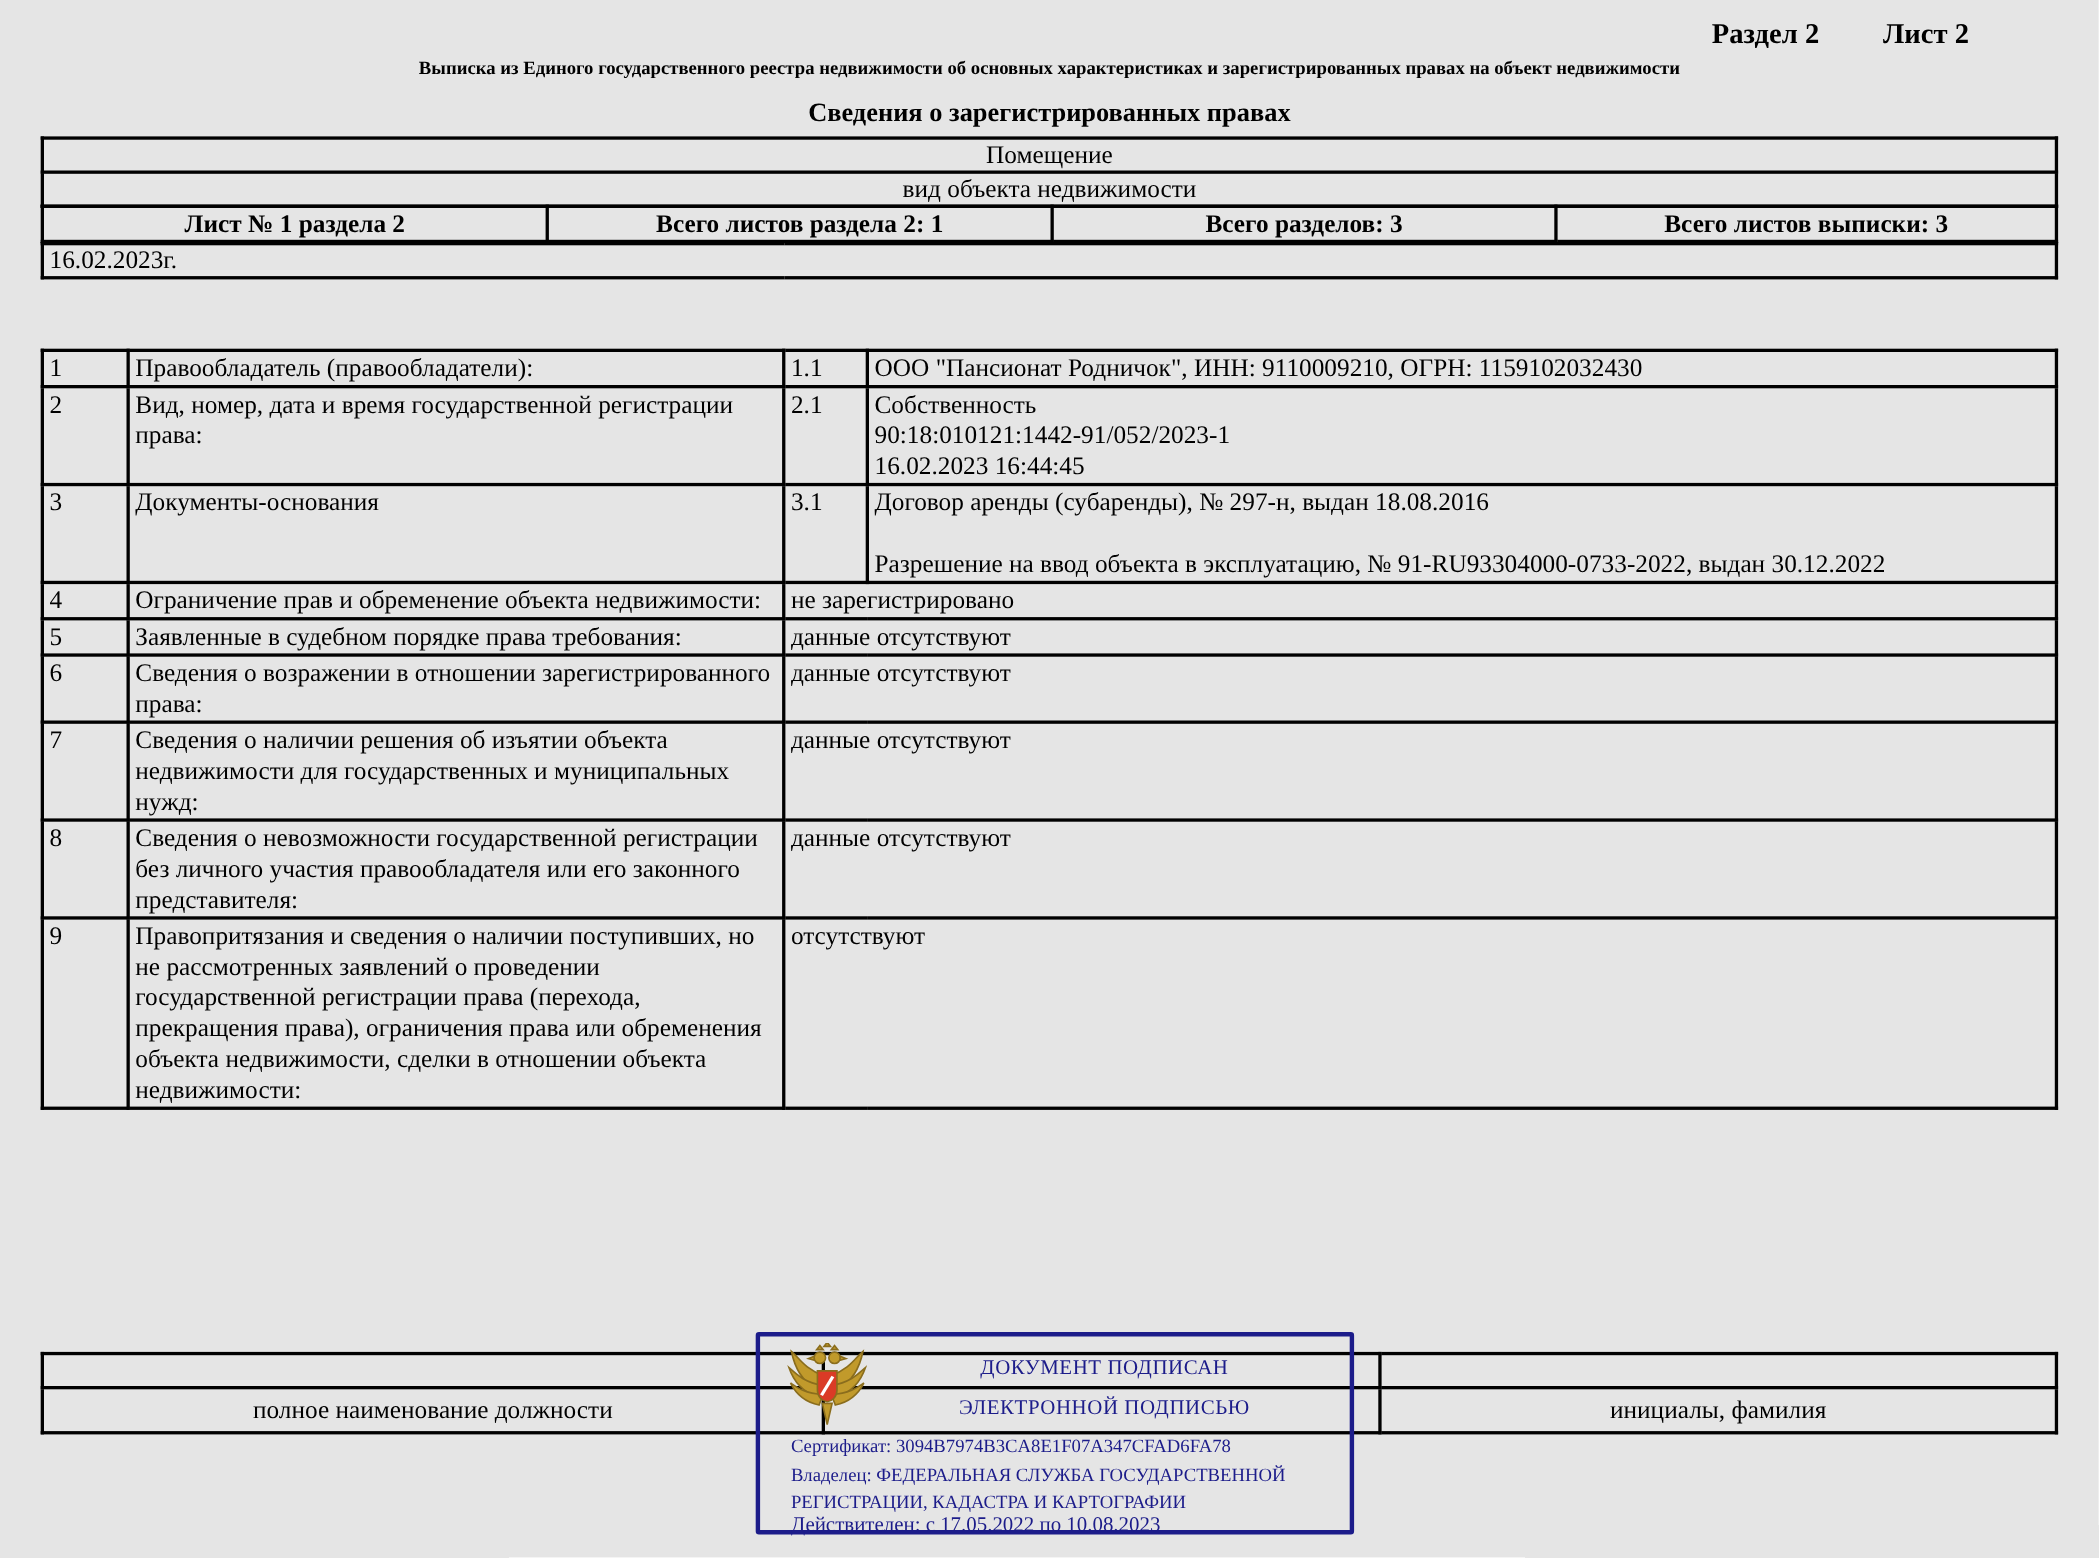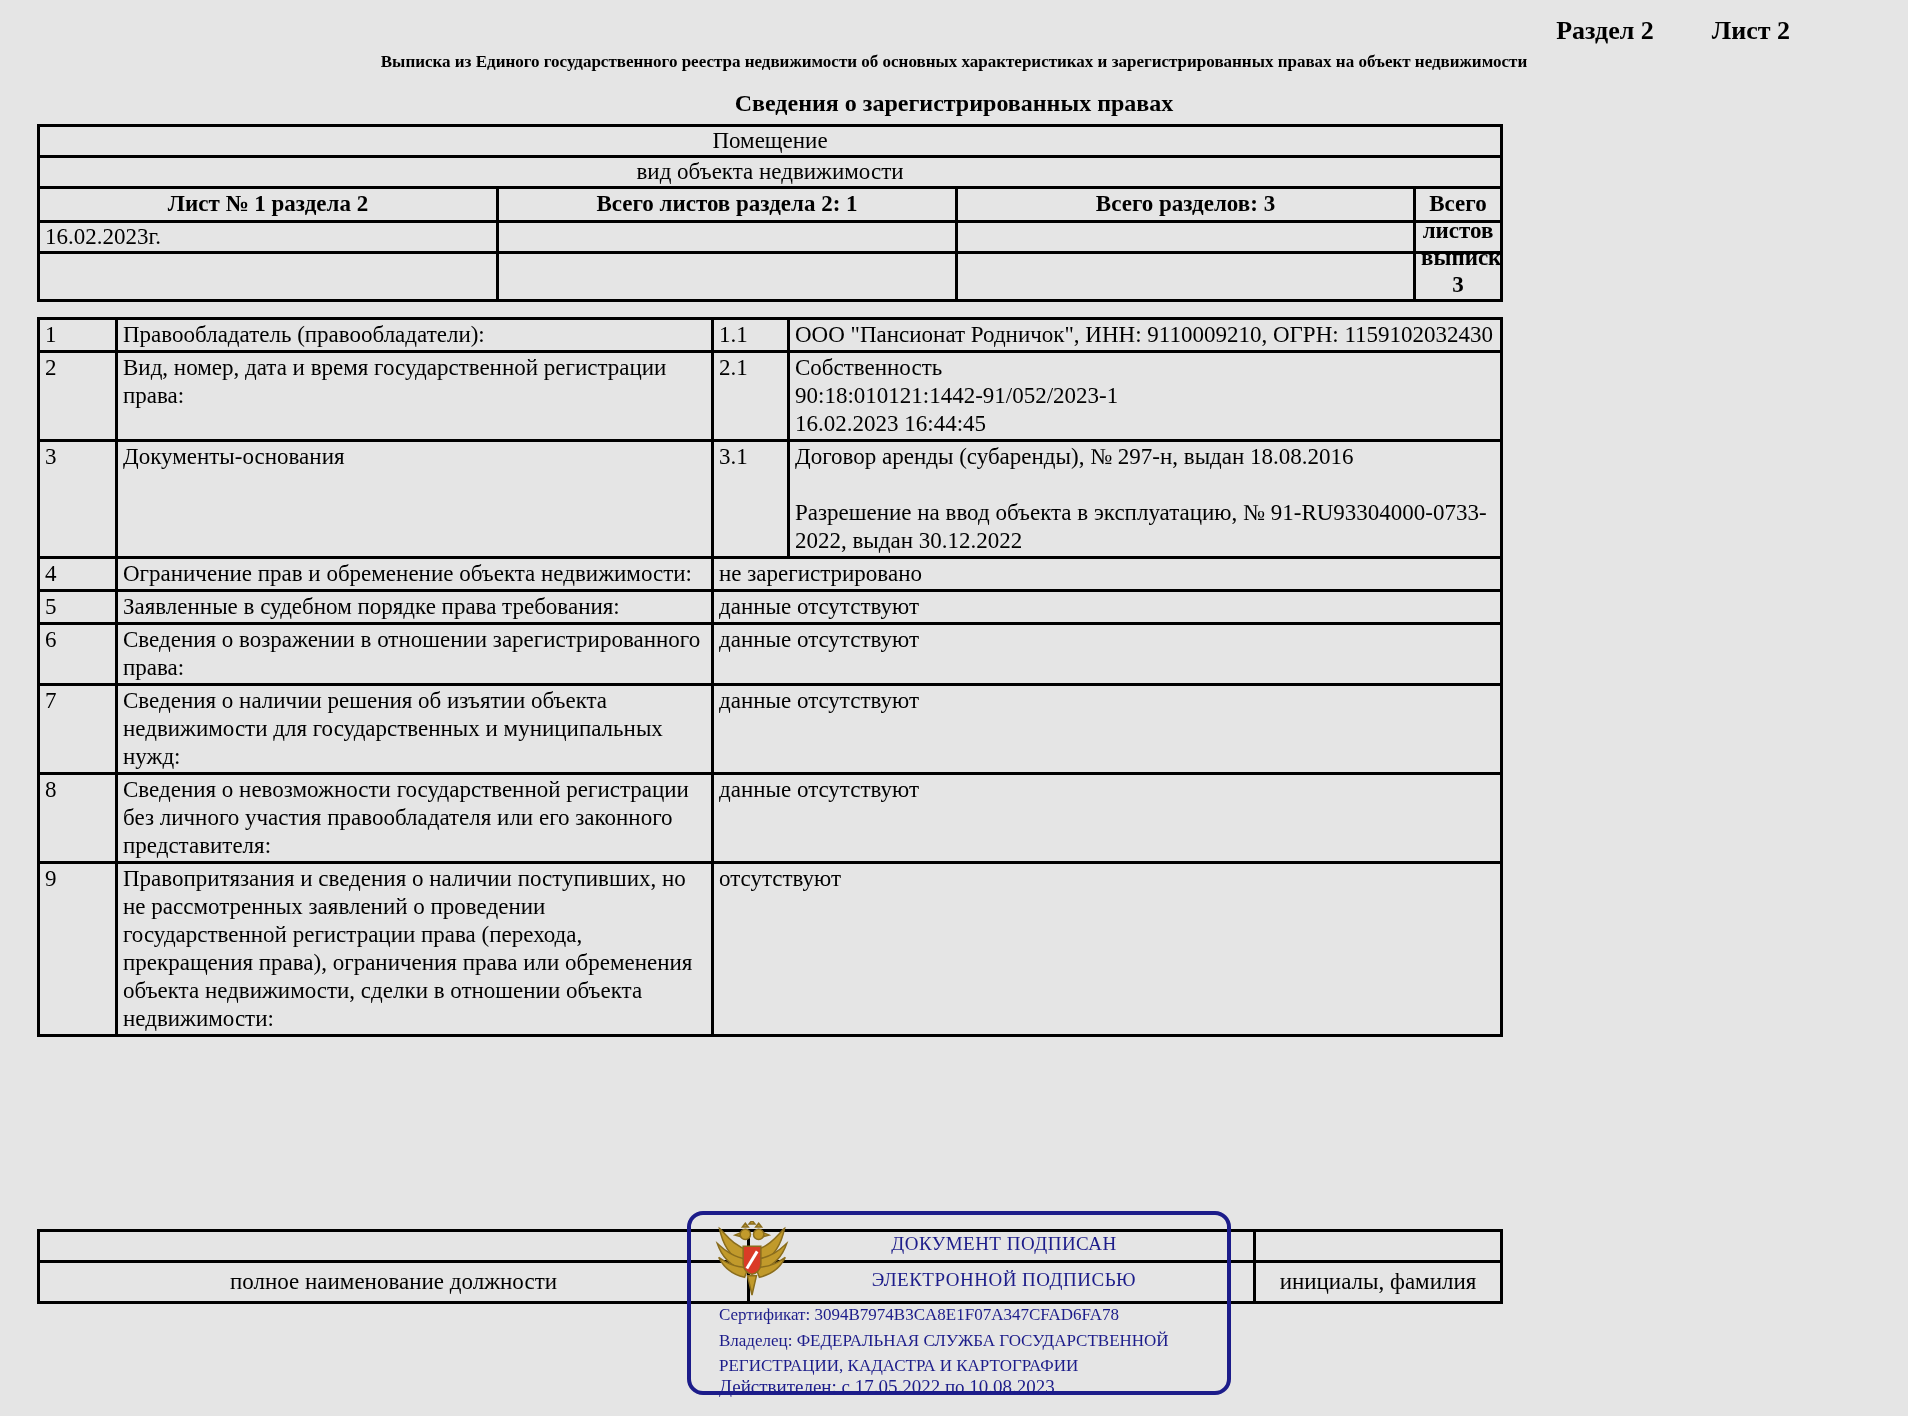--- a/index.html
+++ b/index.html
@@ -7,21 +7,21 @@
     position:relative;width:1908px;height:1416px;background:#e5e5e5;
     font-family:"Liberation Serif","DejaVu Serif",serif;color:#000;overflow:hidden;
   }
   
   .corner{position:absolute;top:16px;right:118px;font-weight:bold;font-size:26px;white-space:nowrap;}
   .corner .sp{display:inline-block;width:58px;}
   
   .title{position:absolute;top:52px;left:37px;width:1834px;text-align:center;font-weight:bold;font-size:17px;}
   .subtitle{position:absolute;top:90px;left:37px;width:1834px;text-align:center;font-weight:bold;font-size:24px;}
   
-  table.tbl{border-collapse:collapse;table-layout:fixed;width:1466px;position:absolute;left:37px;}
+  table.tbl{border-collapse:collapse;table-layout:fixed;width:1834px;position:absolute;left:37px;}
   table.tbl td{border:3px solid #000;font-size:23px;line-height:28px;padding:1px 5px;vertical-align:top;overflow:hidden;}
   
   #objtype{top:124px;}
   #objtype td{text-align:center;height:26px;line-height:26px;}
   
   #sheetinfo{top:186px;}
   #sheetinfo td{text-align:center;font-weight:bold;height:27px;line-height:27px;}
   
   #meta{top:220px;}
   #meta td{height:26px;line-height:26px;}
@@ -29,21 +29,21 @@
   #main{top:317px;}
   .pre{white-space:pre-line;}
   
   #footer{top:1229px;}
   #footer td{text-align:center;}
   #footer tr.r1 td{height:26px;}
   #footer tr.r2 td{height:36px;line-height:36px;}
   
   .stamp{
     position:absolute;left:687px;top:1211px;width:536px;height:176px;
-    border:4px solid #1c1c8a;border-radius:16px;background:transparent;color:#1c1c8a;
+    border:4px solid #1c1c8a;border-radius:3px;background:transparent;color:#1c1c8a;
   }
   .stamp-titles{position:absolute;left:102px;right:12px;text-align:center;font-size:19px;letter-spacing:.5px;white-space:nowrap;}
   .st1{top:18px;}
   .st2{top:54px;}
   .stamp-detail{position:absolute;left:28px;right:4px;font-size:17px;line-height:20px;white-space:nowrap;}
   .sd1{top:90px;}
   .sd2{top:116px;}
   .sd3{top:141px;}
   .sd4{top:162px;font-size:19px;}
   .eagle{position:absolute;left:24px;top:6px;}

